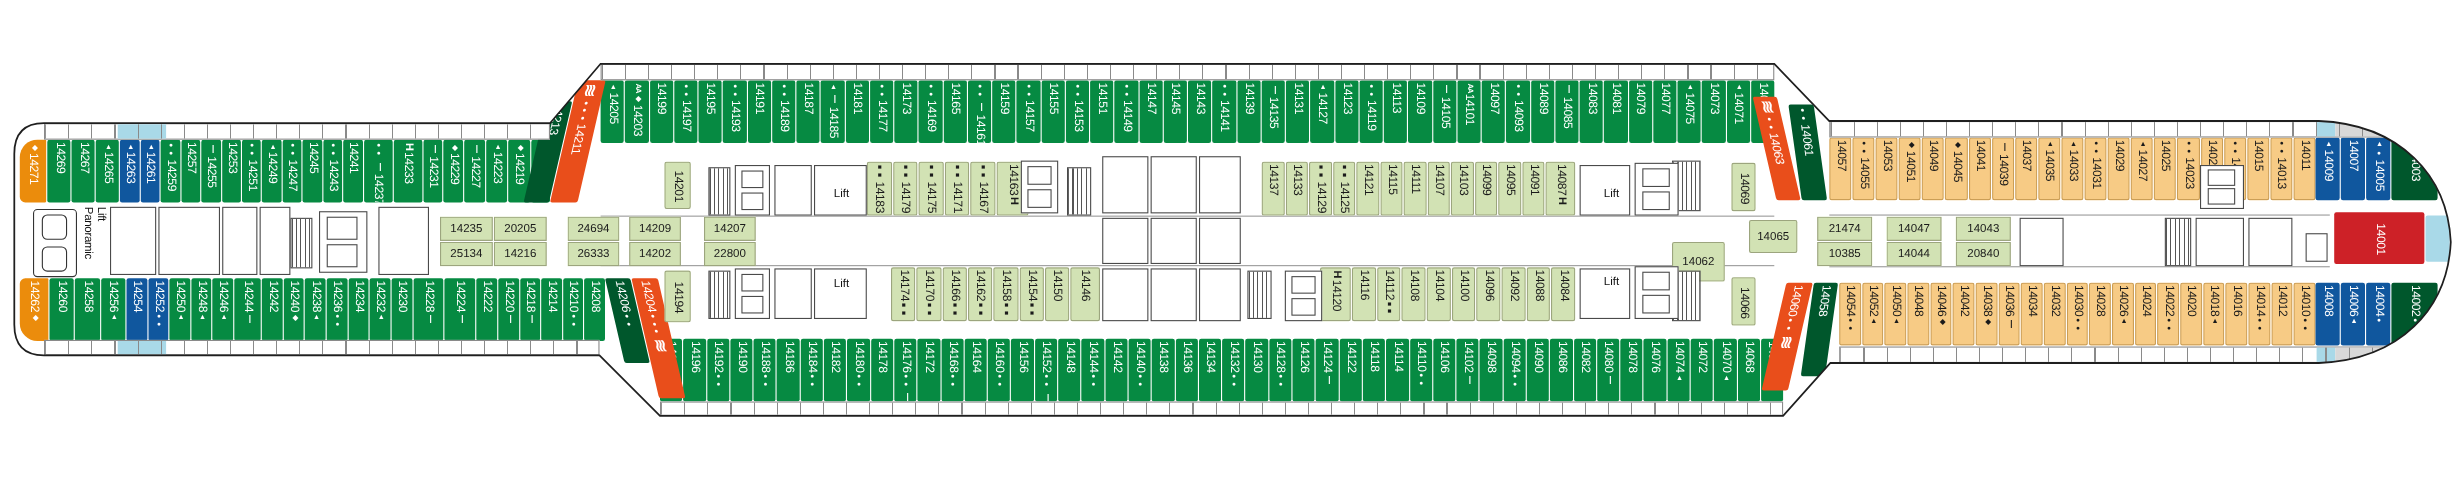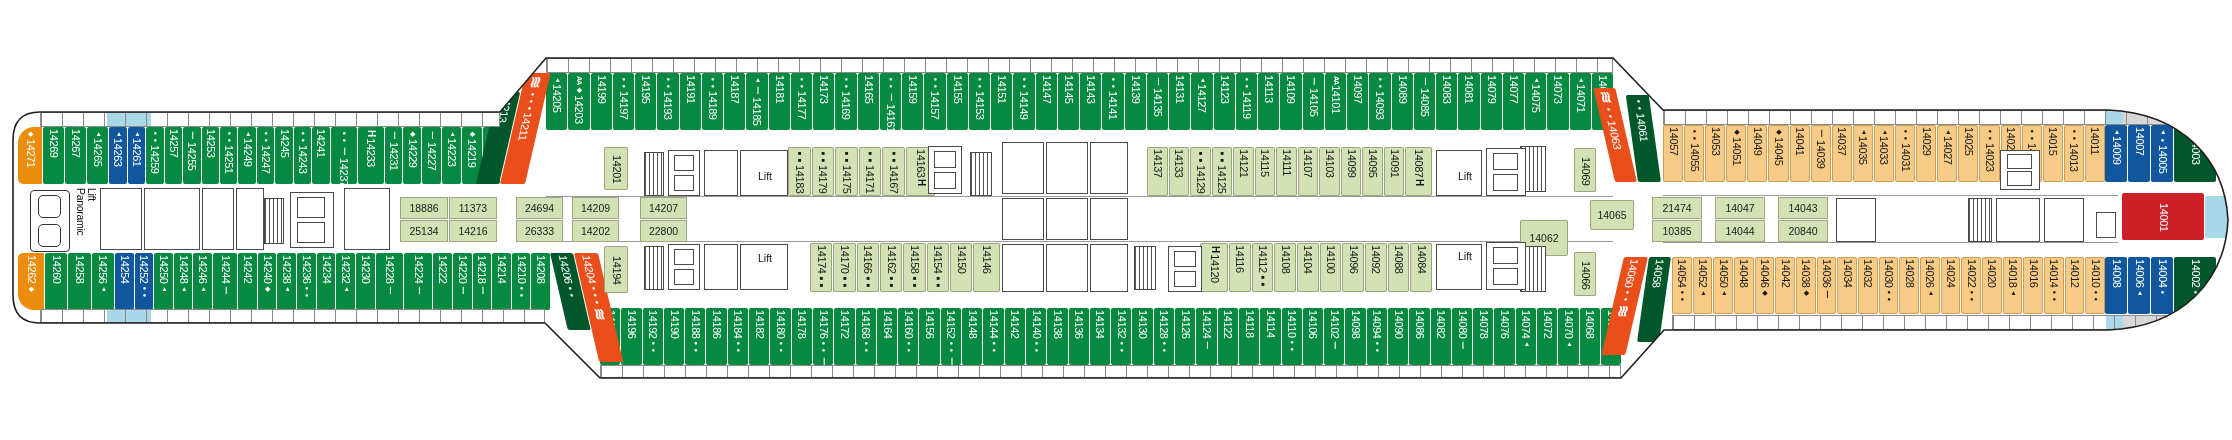--- a/index.html
+++ b/index.html
@@ -826,22 +826,22 @@
       <div class="single c-ig" style="left: 1590px; top: 200px; width: 44px; height: 30px;">
         <span class="htext">14065</span>
       </div>
       <div class="single c-ig" style="left: 1520px; top: 220px; width: 48px; height: 36px;">
         <span class="htext">14062</span>
       </div>
       <div class="single c-r" style="left: 2122px; top: 193px; width: 82px; height: 47px;">
         <span class="vtext"><span class="num">14001</span></span>
       </div>
       <div class="block" style="left: 400px; top: 197px; grid-template-columns: repeat(2, 48px); grid-auto-rows: 22px;">
-        <div class="bcell">18886</div>
-        <div class="bcell">11373</div>
+        <div class="bcell">14235</div>
+        <div class="bcell">20205</div>
         <div class="bcell">25134</div>
         <div class="bcell">14216</div>
       </div>
       <div class="block" style="left: 516px; top: 197px; grid-template-columns: repeat(1, 47px); grid-auto-rows: 22px;">
         <div class="bcell">24694</div>
         <div class="bcell">26333</div>
       </div>
       <div class="block" style="left: 572px; top: 197px; grid-template-columns: repeat(1, 47px); grid-auto-rows: 22px;">
         <div class="bcell">14209</div>
         <div class="bcell">14202</div>

